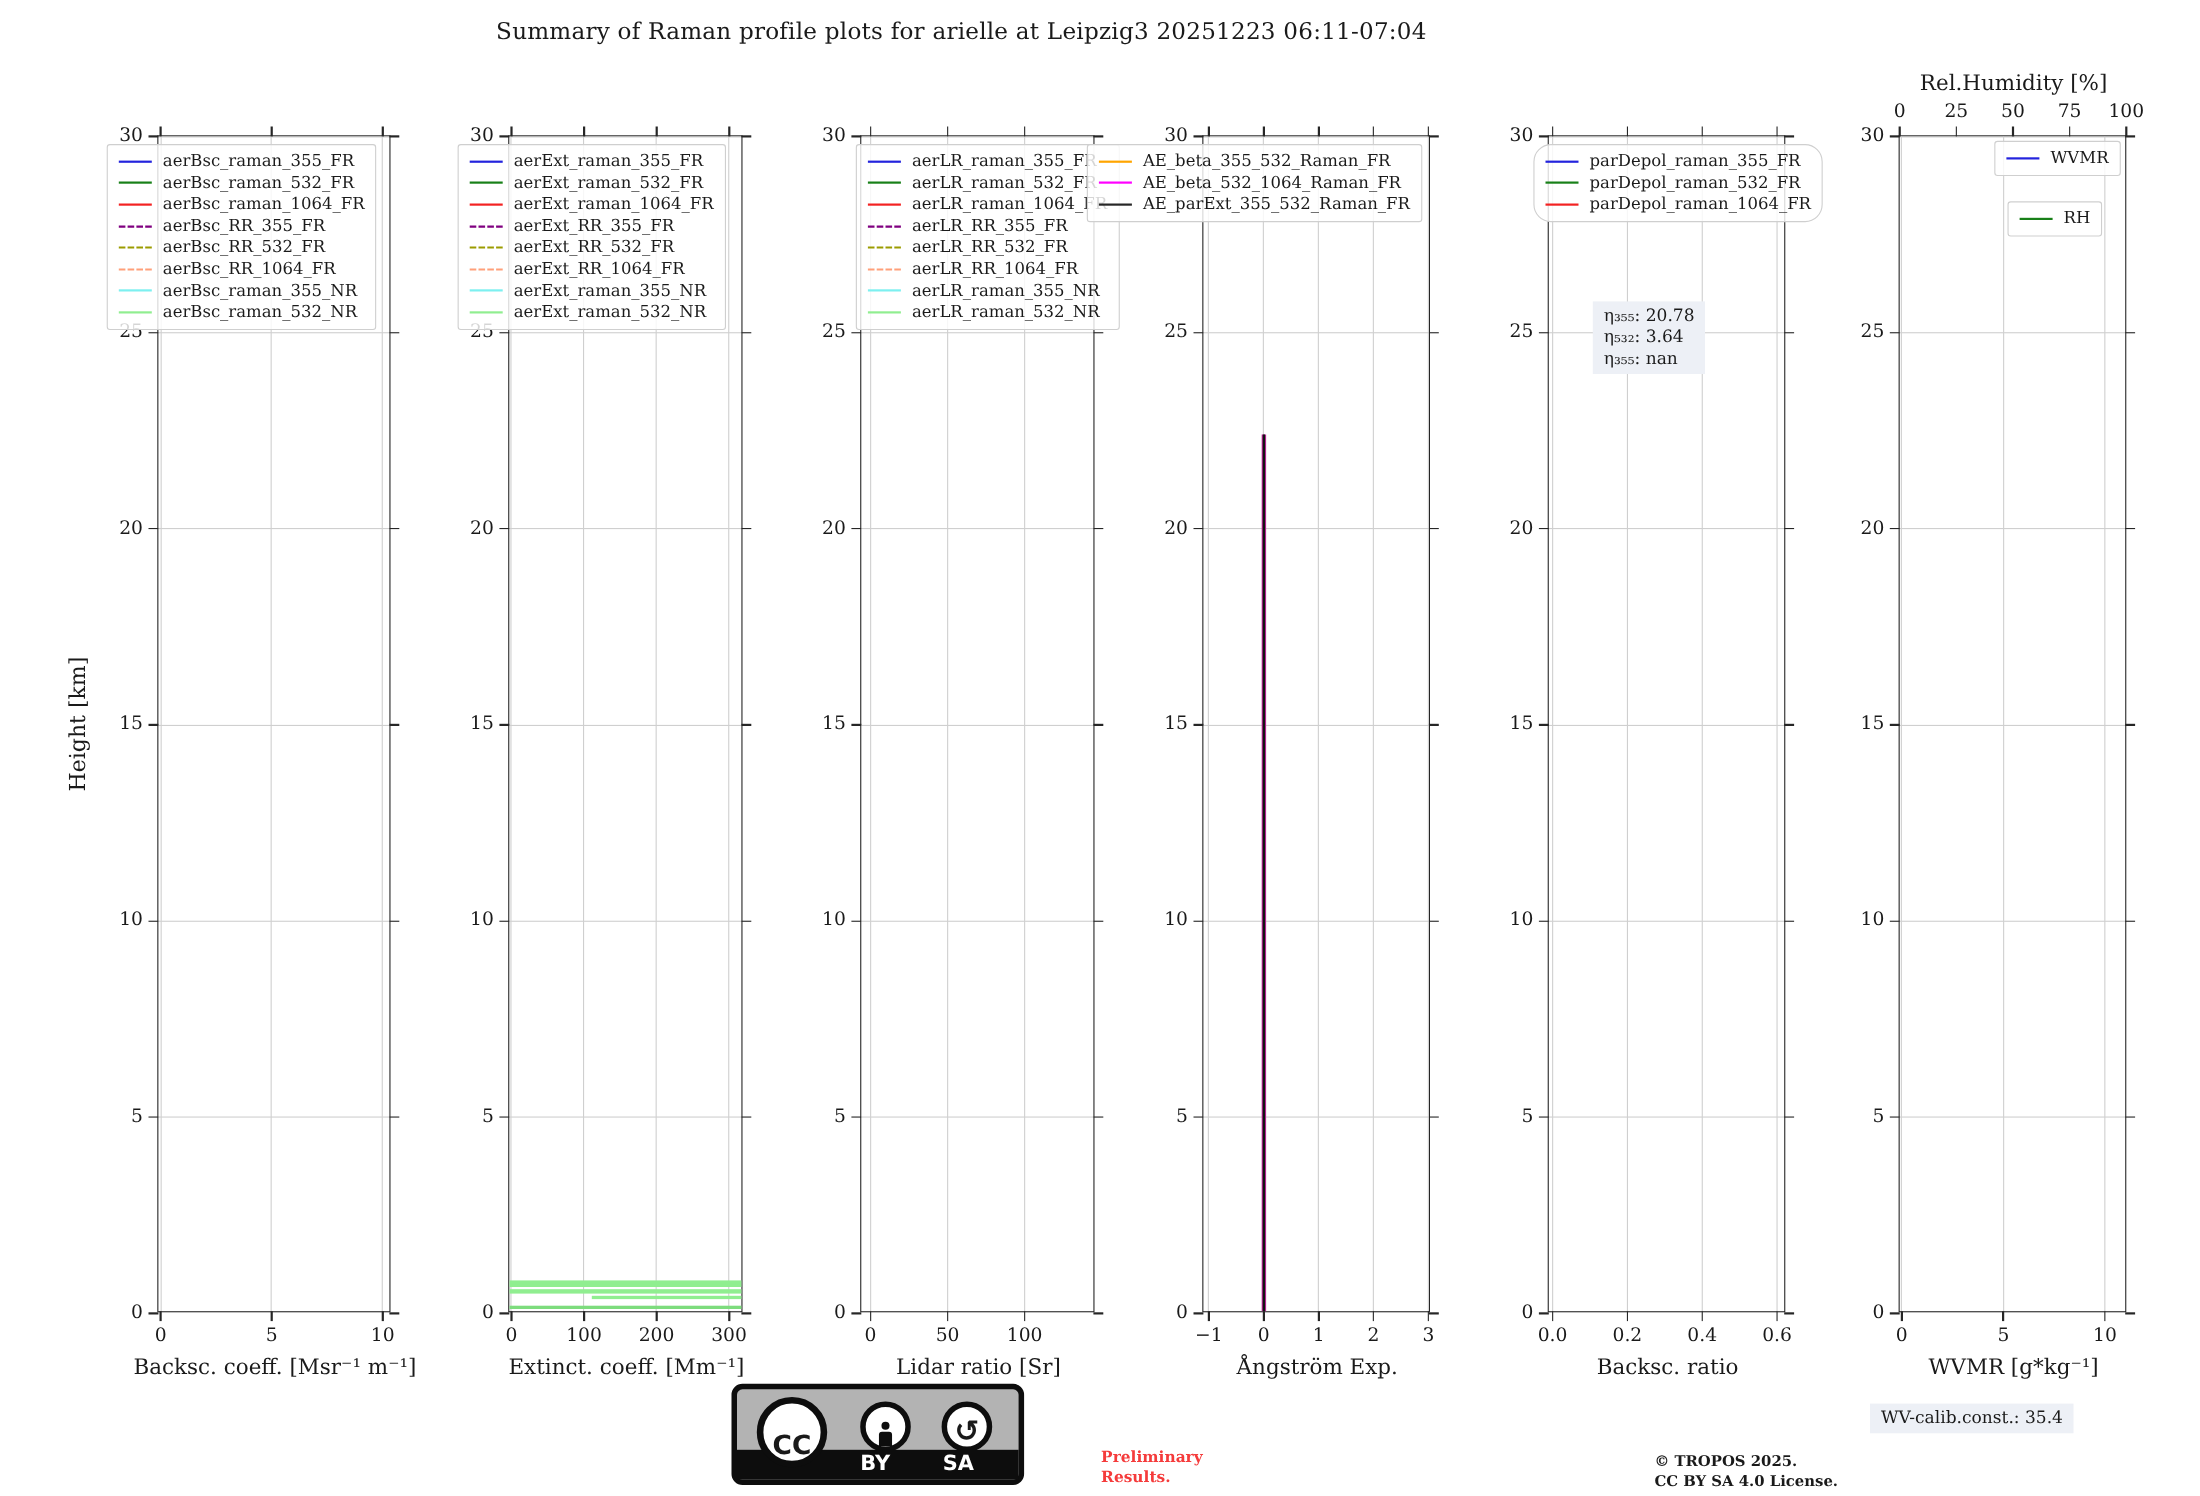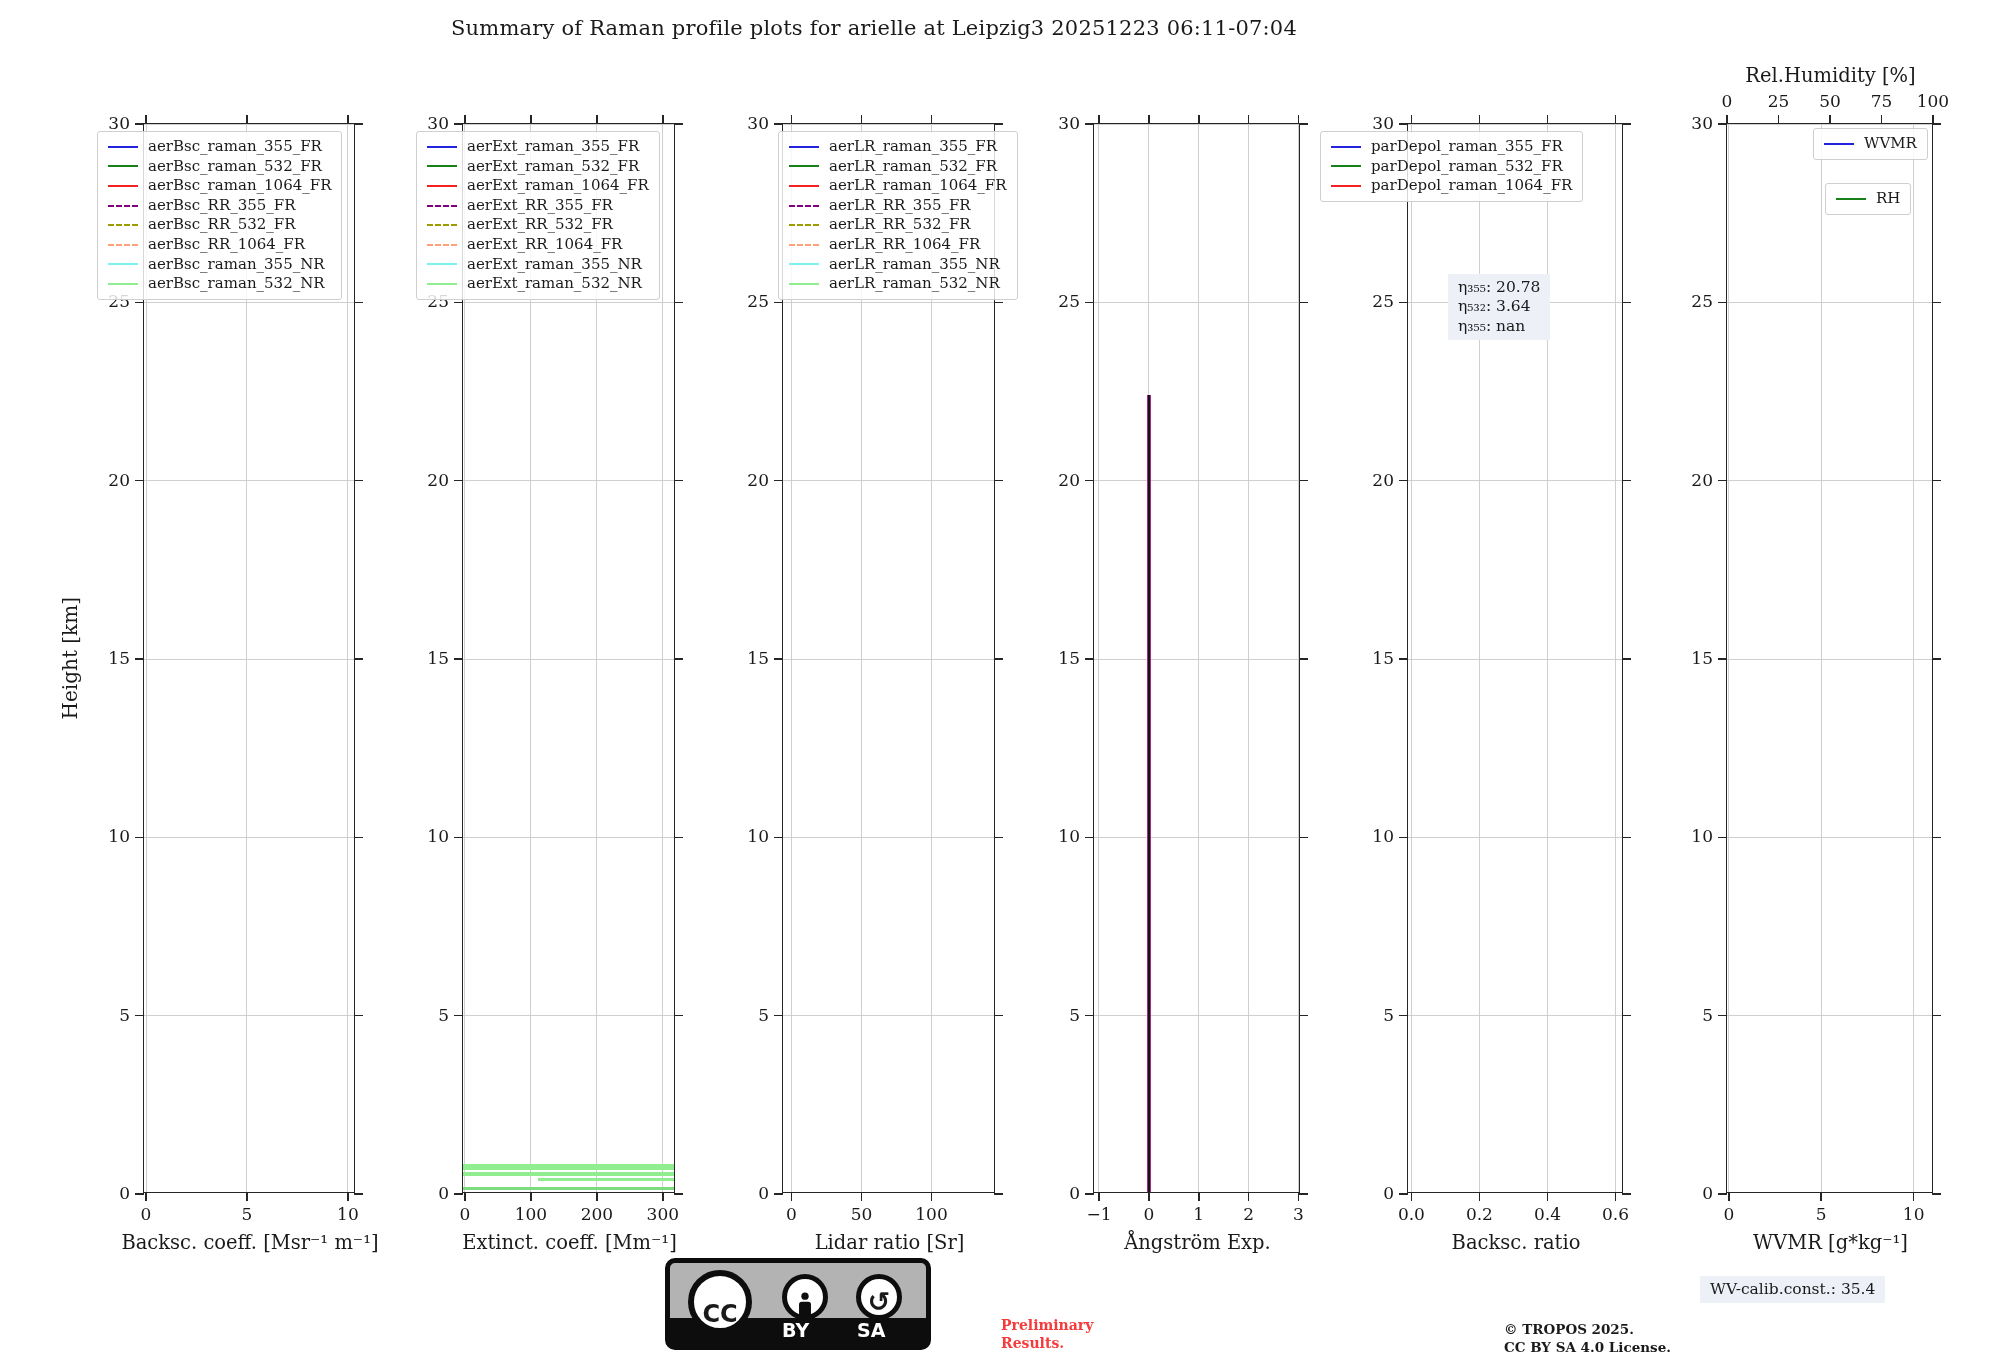--- a/index.html
+++ b/index.html
@@ -375,20 +375,34 @@
       <div class="tlabel xt" style="left: 119.627px; width: 70px; top: 1080px;">2</div>
       <div class="tick" style="bottom: -9px; height: 9px; width: 1.6px; left: 203.706px;"></div>
       <div class="tlabel xt" style="left: 169.506px; width: 70px; top: 1080px;">3</div>
       <div class="tick" style="top: -9px; height: 9px; width: 1.6px; left: 4.18795px;"></div>
       <div class="tick" style="top: -9px; height: 9px; width: 1.6px; left: 54.0675px;"></div>
       <div class="tick" style="top: -9px; height: 9px; width: 1.6px; left: 103.947px;"></div>
       <div class="tick" style="top: -9px; height: 9px; width: 1.6px; left: 153.827px;"></div>
       <div class="tick" style="top: -9px; height: 9px; width: 1.6px; left: 203.706px;"></div>
       <div class="xlabel" style="left: -45px; width: 297px; top: 1107px;">Ångström Exp.</div>
     </div>
+    <div class="legend" style="left: 988px; top: 131px;">
+      <div class="lrow">
+        <div class="swatch" style="border-top: 2.2px solid rgb(255, 165, 0);"></div>
+        <div>AE_beta_355_532_Raman_FR</div>
+      </div>
+      <div class="lrow">
+        <div class="swatch" style="border-top: 2.2px solid rgb(255, 0, 255);"></div>
+        <div>AE_beta_532_1064_Raman_FR</div>
+      </div>
+      <div class="lrow">
+        <div class="swatch" style="border-top: 2.2px solid rgb(38, 38, 38);"></div>
+        <div>AE_parExt_355_532_Raman_FR</div>
+      </div>
+    </div>
     <div class="panel" style="left: 1407px; top: 123px; width: 216px; height: 1070px;">
       <div class="plot-area">
         <div class="vgrid" style="left: 2.90157px;"></div>
         <div class="vgrid" style="left: 70.9331px;"></div>
         <div class="vgrid" style="left: 138.965px;"></div>
         <div class="vgrid" style="left: 206.996px;"></div>
         <div class="hgrid" style="top: 891.167px;"></div>
         <div class="hgrid" style="top: 712.833px;"></div>
         <div class="hgrid" style="top: 534.5px;"></div>
         <div class="hgrid" style="top: 356.167px;"></div>
@@ -423,21 +437,21 @@
       <div class="tick" style="bottom: -9px; height: 9px; width: 1.6px; left: 138.665px;"></div>
       <div class="tlabel xt" style="left: 104.465px; width: 70px; top: 1080px;">0.4</div>
       <div class="tick" style="bottom: -9px; height: 9px; width: 1.6px; left: 206.696px;"></div>
       <div class="tlabel xt" style="left: 172.496px; width: 70px; top: 1080px;">0.6</div>
       <div class="tick" style="top: -9px; height: 9px; width: 1.6px; left: 2.60157px;"></div>
       <div class="tick" style="top: -9px; height: 9px; width: 1.6px; left: 70.6331px;"></div>
       <div class="tick" style="top: -9px; height: 9px; width: 1.6px; left: 138.665px;"></div>
       <div class="tick" style="top: -9px; height: 9px; width: 1.6px; left: 206.696px;"></div>
       <div class="xlabel" style="left: -45px; width: 306px; top: 1107px;">Backsc. ratio</div>
     </div>
-    <div class="legend" style="left: 1320px; top: 131px;">
+    <div class="legend" style="left: 1394px; top: 131px; border-radius: 16px;">
       <div class="lrow">
         <div class="swatch" style="border-top: 2.2px solid rgb(35, 35, 221);"></div>
         <div>parDepol_raman_355_FR</div>
       </div>
       <div class="lrow">
         <div class="swatch" style="border-top: 2.2px solid rgb(24, 128, 24);"></div>
         <div>parDepol_raman_532_FR</div>
       </div>
       <div class="lrow">
         <div class="swatch" style="border-top: 2.2px solid rgb(243, 34, 34);"></div>

